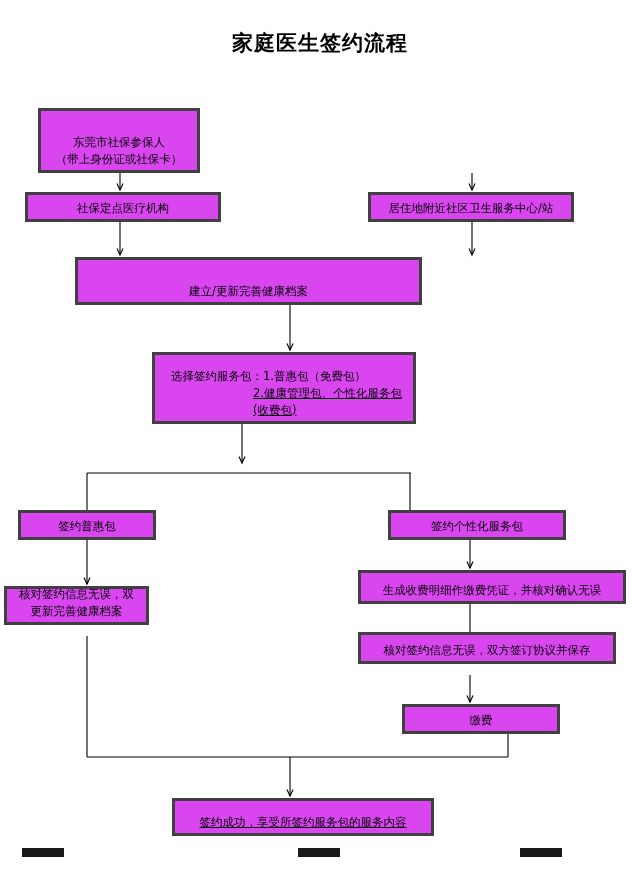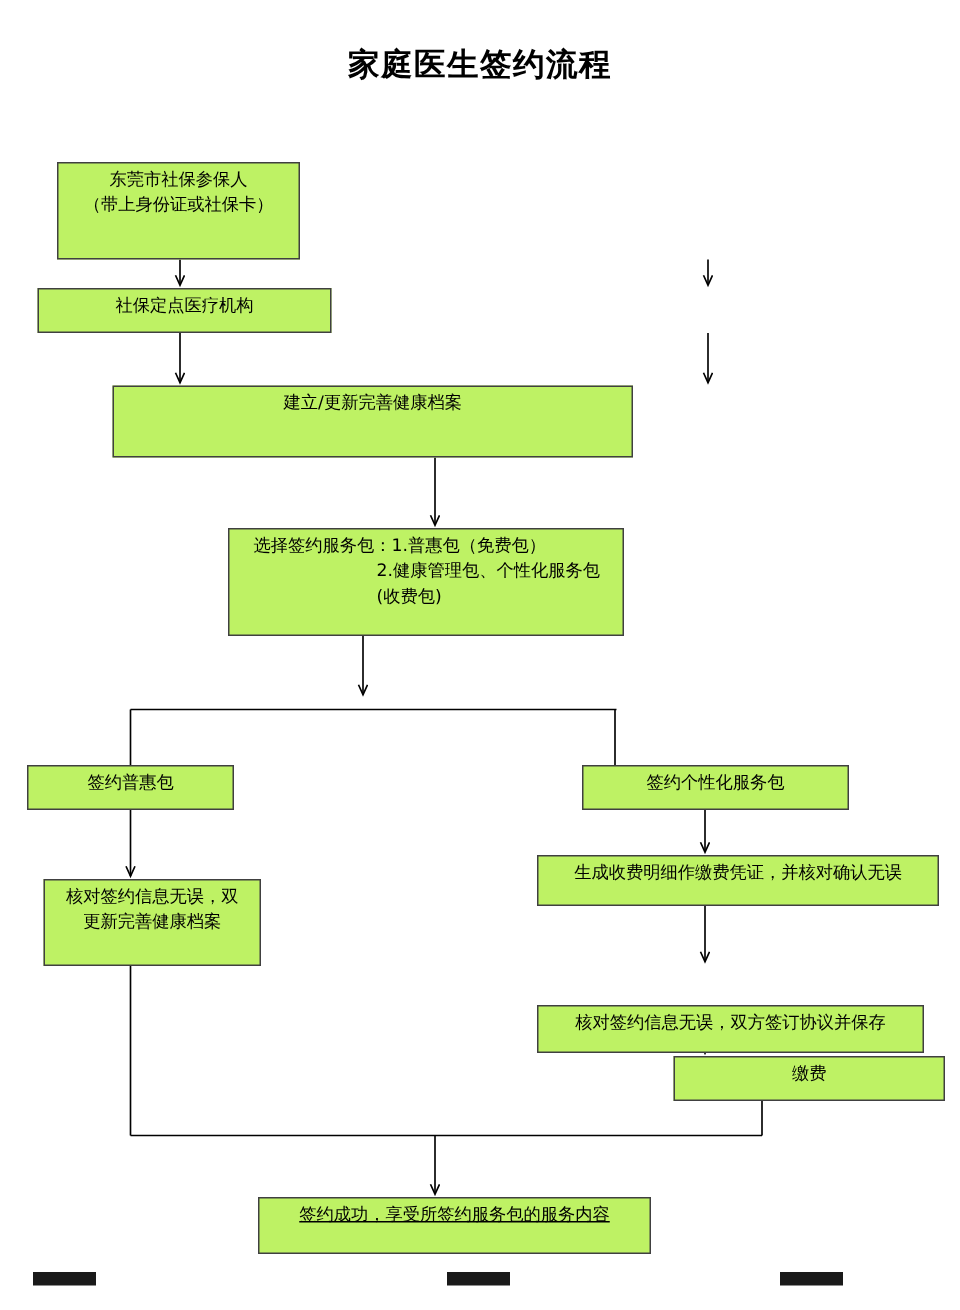--- a/index.html
+++ b/index.html
@@ -28,38 +28,38 @@
     width: 640px;
     text-align: center;
     font-size: 21px;
     font-weight: bold;
     letter-spacing: 1px;
     line-height: 30px;
   }
   .node {
     position: absolute;
     box-sizing: border-box;
-    border: 1px solid #404040;
-    background: #bef264;
+    border: 3px solid #404040;
+    background: #d946ef;
     display: flex;
-    align-items: flex-start;
+    align-items: flex-end;
     justify-content: center;
     text-align: center;
     font-size: 11.5px;
     line-height: 17px;
     padding: 2px 4px;
   }
   .node .txt { display: block; width: 100%; }
   .node.left-align {
     justify-content: flex-start;
     text-align: left;
     padding-left: 16px;
   }
   .node.left-align .txt { width: auto; }
-  .indent-line { display: block; padding-left: 82px; }
+  .indent-line { display: block; padding-left: 82px; text-decoration: underline; }
   svg.connectors {
     position: absolute;
     left: 0; top: 0;
     width: 640px;
     height: 873px;
     pointer-events: none;
   }
   .conn { stroke: #000000; stroke-width: 1.1; fill: none; }
   .bottom-marks { position: absolute; left:0; top: 848px; width: 640px; height: 16px; }
   .mark { position: absolute; background: #1a1a1a; height: 9px; }
@@ -112,56 +112,59 @@
       <span>东莞市社保参保人</span><br>
       <span>（带上身份证或社保卡）</span>
     </span>
   </div>
 
 
   <div class="node" style="left:25px; top:192px; width:196px; height:30px;">
     <span class="txt">社保定点医疗机构</span>
   </div>
 
+  <div class="node" style="left:368px; top:192px; width:206px; height:30px;">
+    <span class="txt">居住地附近社区卫生服务中心/站</span>
+  </div>
 
   <div class="node" style="left:75px; top:257px; width:347px; height:48px;">
     <span class="txt">建立/更新完善健康档案</span>
   </div>
 
   <div class="node left-align" style="left:152px; top:352px; width:264px; height:72px;">
     <span class="txt">
       <span>选择签约服务包：1.普惠包（免费包）</span>
       <span class="indent-line">2.健康管理包、个性化服务包(收费包)</span>
     </span>
   </div>
 
   <div class="node" style="left:18px; top:510px; width:138px; height:30px;">
     <span class="txt">签约普惠包</span>
   </div>
 
   <div class="node" style="left:388px; top:510px; width:178px; height:30px;">
     <span class="txt">签约个性化服务包</span>
   </div>
 
-  <div class="node" style="left:29px; top:586px; width:145px; height:58px;">
+  <div class="node" style="left:4px; top:586px; width:145px; height:39px;">
     <span class="txt">
       <span>核对签约信息无误，双</span><br>
       <span>更新完善健康档案</span>
     </span>
   </div>
 
   <div class="node" style="left:358px; top:570px; width:268px; height:34px;">
     <span class="txt">生成收费明细作缴费凭证，并核对确认无误</span>
   </div>
 
-  <div class="node" style="left:358px; top:670px; width:258px; height:32px;">
+  <div class="node" style="left:358px; top:632px; width:258px; height:32px;">
     <span class="txt">核对签约信息无误，双方签订协议并保存</span>
   </div>
 
-  <div class="node" style="left:449px; top:704px; width:181px; height:30px;">
+  <div class="node" style="left:402px; top:704px; width:158px; height:30px;">
     <span class="txt">缴费</span>
   </div>
 
   <div class="node" style="left:172px; top:798px; width:262px; height:38px;text-decoration:underline;">
     <span class="txt">签约成功，享受所签约服务包的服务内容</span>
   </div>
 
   <div class="bottom-marks">
     <div class="mark" style="left:22px; width:42px;"></div>
     <div class="mark" style="left:298px; width:42px;"></div>

